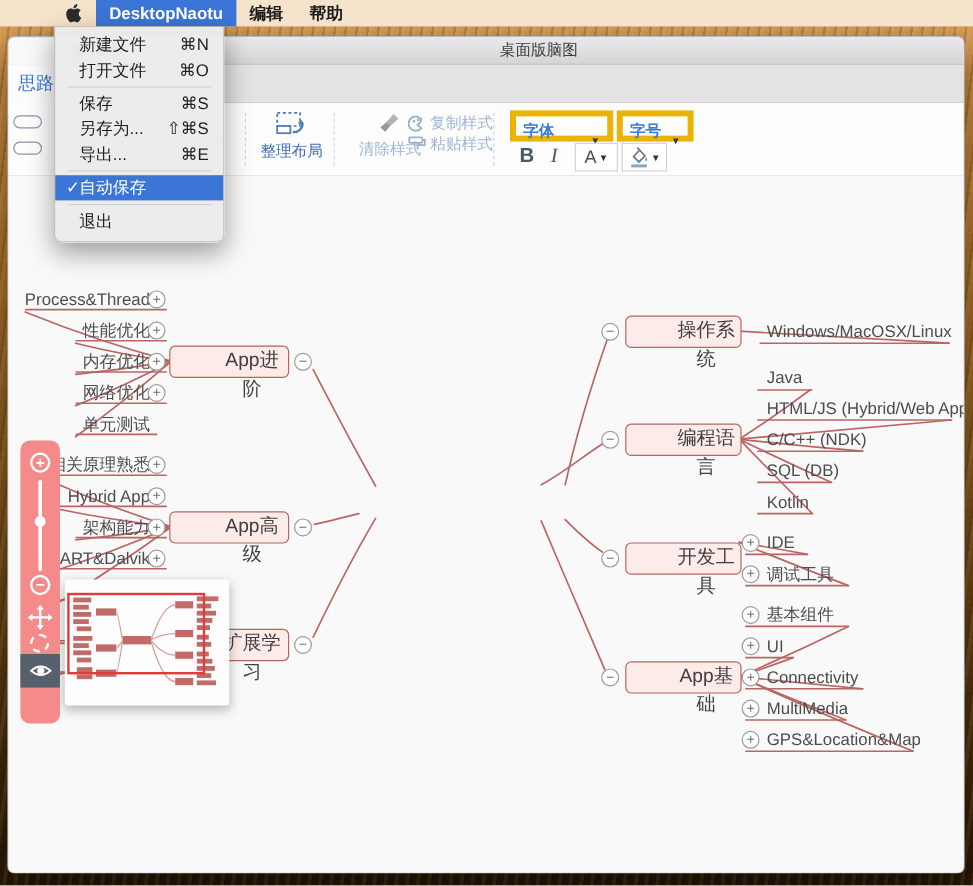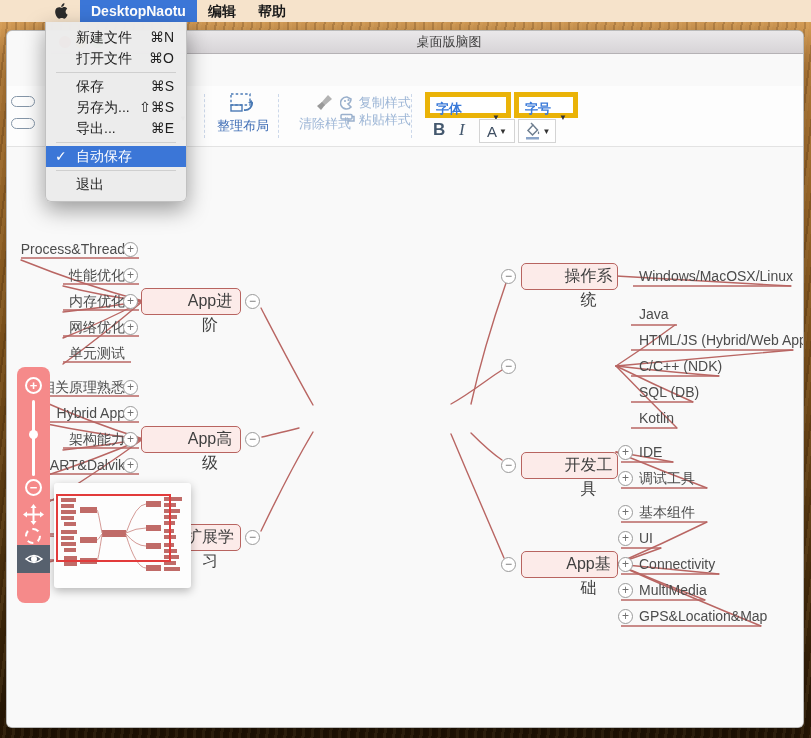--- a/index.html
+++ b/index.html
@@ -17,21 +17,21 @@
   .mb-apple { margin-left:14px; padding:0 12px; height:22px; display:flex; align-items:center; }
   .mb-item { padding:0 11px; height:22px; line-height:22px; font-weight:bold; }
   .mb-item.plain { font-weight:normal; font-weight:600; }
   .mb-item.active { background:#3b76d7; color:#fff; }
 
   
   .menu { position:absolute; left:45px; top:22px; width:142px; z-index:50;
     background:rgba(236,236,236,.98); border:1px solid rgba(0,0,0,.18); border-top:none;
     border-radius:0 0 6px 6px; box-shadow:0 8px 22px rgba(0,0,0,.38); padding:5px 0 6px 0;
     font-size:14px; color:#1e1e1e; }
-  .mi { position:relative; height:21px; line-height:21px; padding-left:30px; white-space:nowrap; }
+  .mi { position:relative; height:21px; line-height:21px; padding-left:20px; white-space:nowrap; }
   .mi .sc { position:absolute; right:12px; color:#1e1e1e; }
   .mi.hl { background:#3b76d7; color:#fff; }
   .mi.hl .chk { color:#fff; }
   .chk { position:absolute; left:9px; }
   .msep { height:1px; background:#cfcfcf; margin:3px 10px; }
 
   
   .win { position:absolute; left:6px; top:30px; width:798px; height:698px; background:#f9f9f9;
     border-radius:6px; box-shadow:0 12px 34px rgba(0,0,0,.45); z-index:1; overflow:hidden;
     border:1px solid rgba(0,0,0,.25); }
@@ -149,20 +149,23 @@
 
   <div class="win">
 
     <div class="titlebar">
       <div class="tl red"></div>
       <div class="tl yel"></div>
       <div class="tl grn"></div>
       <span>桌面版脑图</span>
     </div>
 
+    <div class="tabstrip">
+      <div class="tab">思路</div>
+    </div>
 
     <div class="toolbar">
 
       <span style="position:absolute;left:4px;top:10px;width:24px;height:11px;border:1.5px solid #8596a8;border-radius:6px;"></span>
       <span style="position:absolute;left:4px;top:32px;width:24px;height:11px;border:1.5px solid #8596a8;border-radius:6px;"></span>
       <span class="ddv" style="position:absolute;left:172px;top:28px;">▼</span>
 
       <div class="tsep" style="left:197px"></div>
 
       <div class="arrange">
@@ -293,20 +296,21 @@
           <line x1="620" y1="625" x2="760" y2="625"></line>
         </g>
       </svg>
 
 
       <div class="bnode" style="left:134px;top:141px">App进阶</div>
       <div class="bnode" style="left:134px;top:279px">App高级</div>
       <div class="bnode" style="left:134px;top:377px">扩展学习</div>
 
       <div class="bnode r" style="top:116px">操作系统</div>
+      <div class="bnode r" style="top:206px">编程语言</div>
       <div class="bnode r" style="top:305px">开发工具</div>
       <div class="bnode r" style="top:404px">App基础</div>
 
       <div class="leaf l" style="top:92px">Process&amp;Thread</div>
       <div class="leaf l" style="top:118px">性能优化</div>
       <div class="leaf l" style="top:144px">内存优化</div>
       <div class="leaf l" style="top:170px">网络优化</div>
       <div class="leaf l" style="top:196px">单元测试</div>
       <div class="leaf l" style="top:230px">相关原理熟悉</div>
       <div class="leaf l" style="top:256px">Hybrid App</div>

